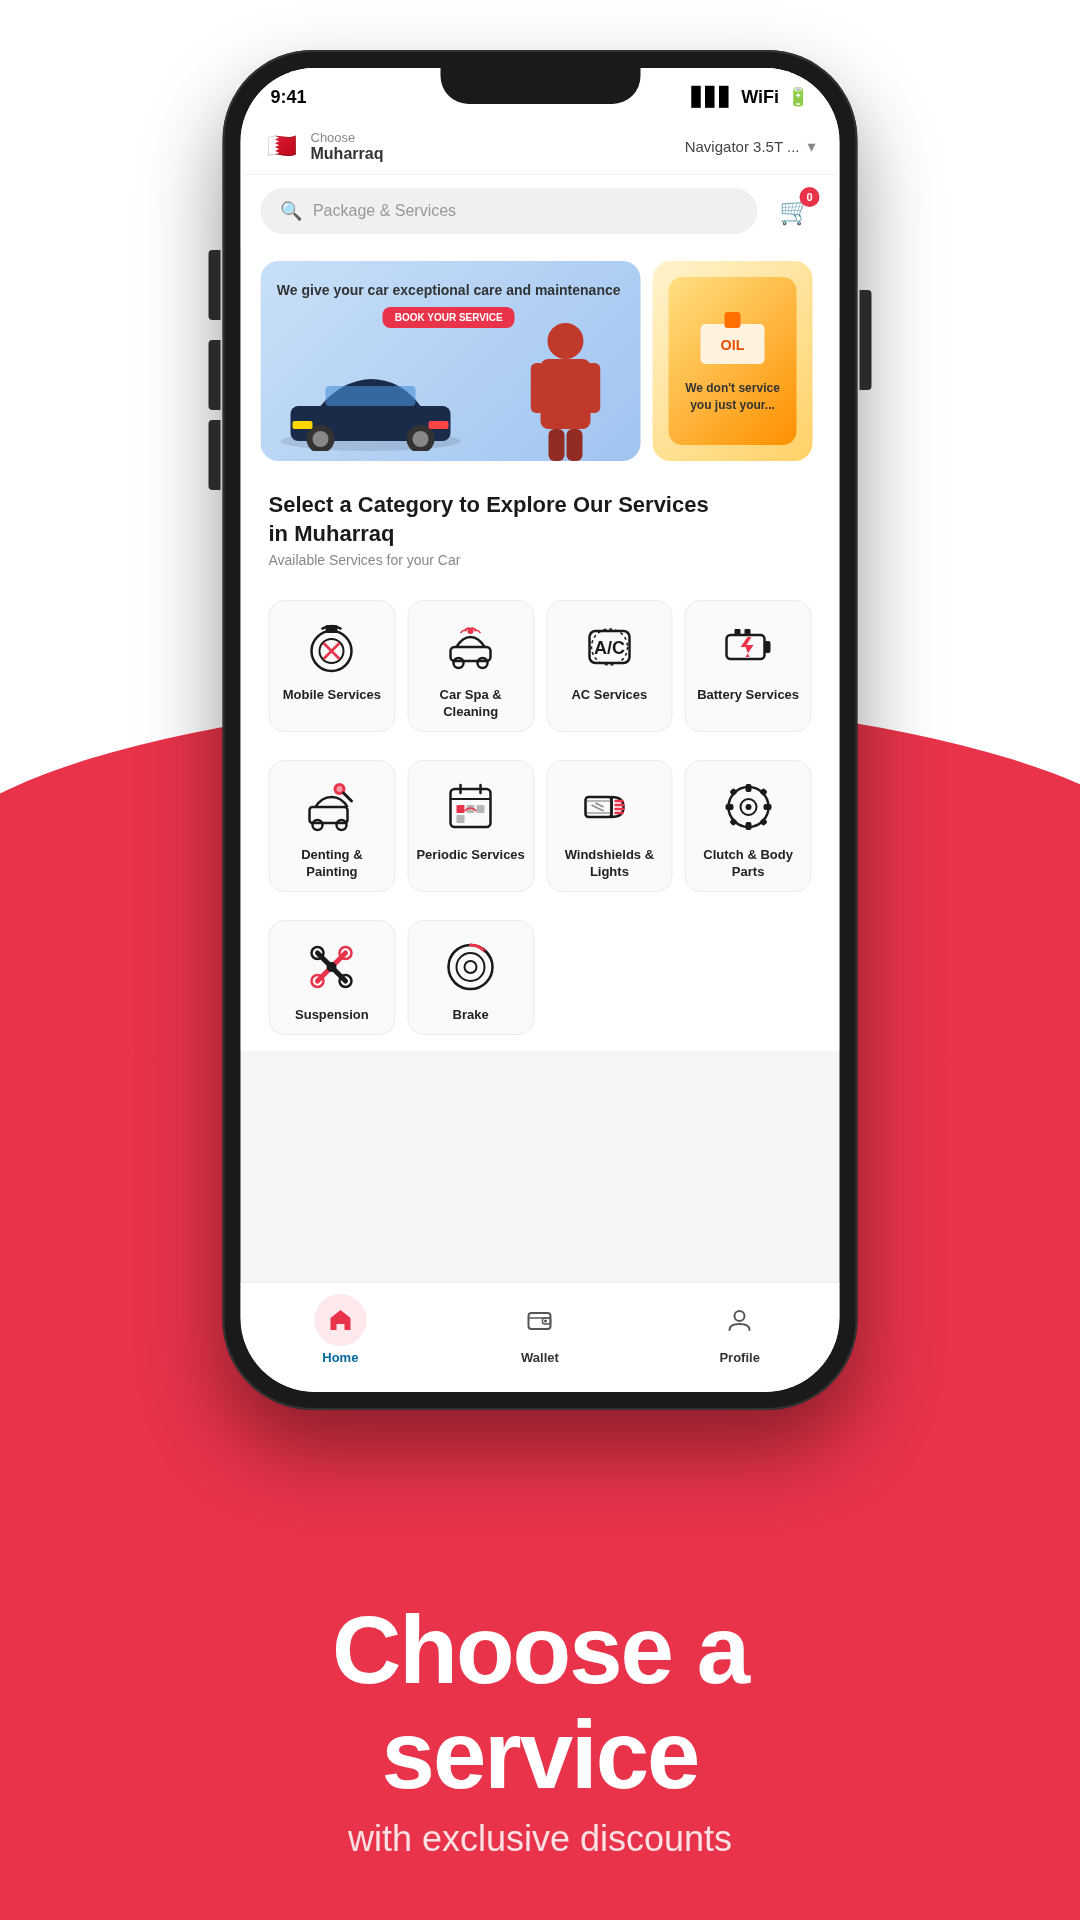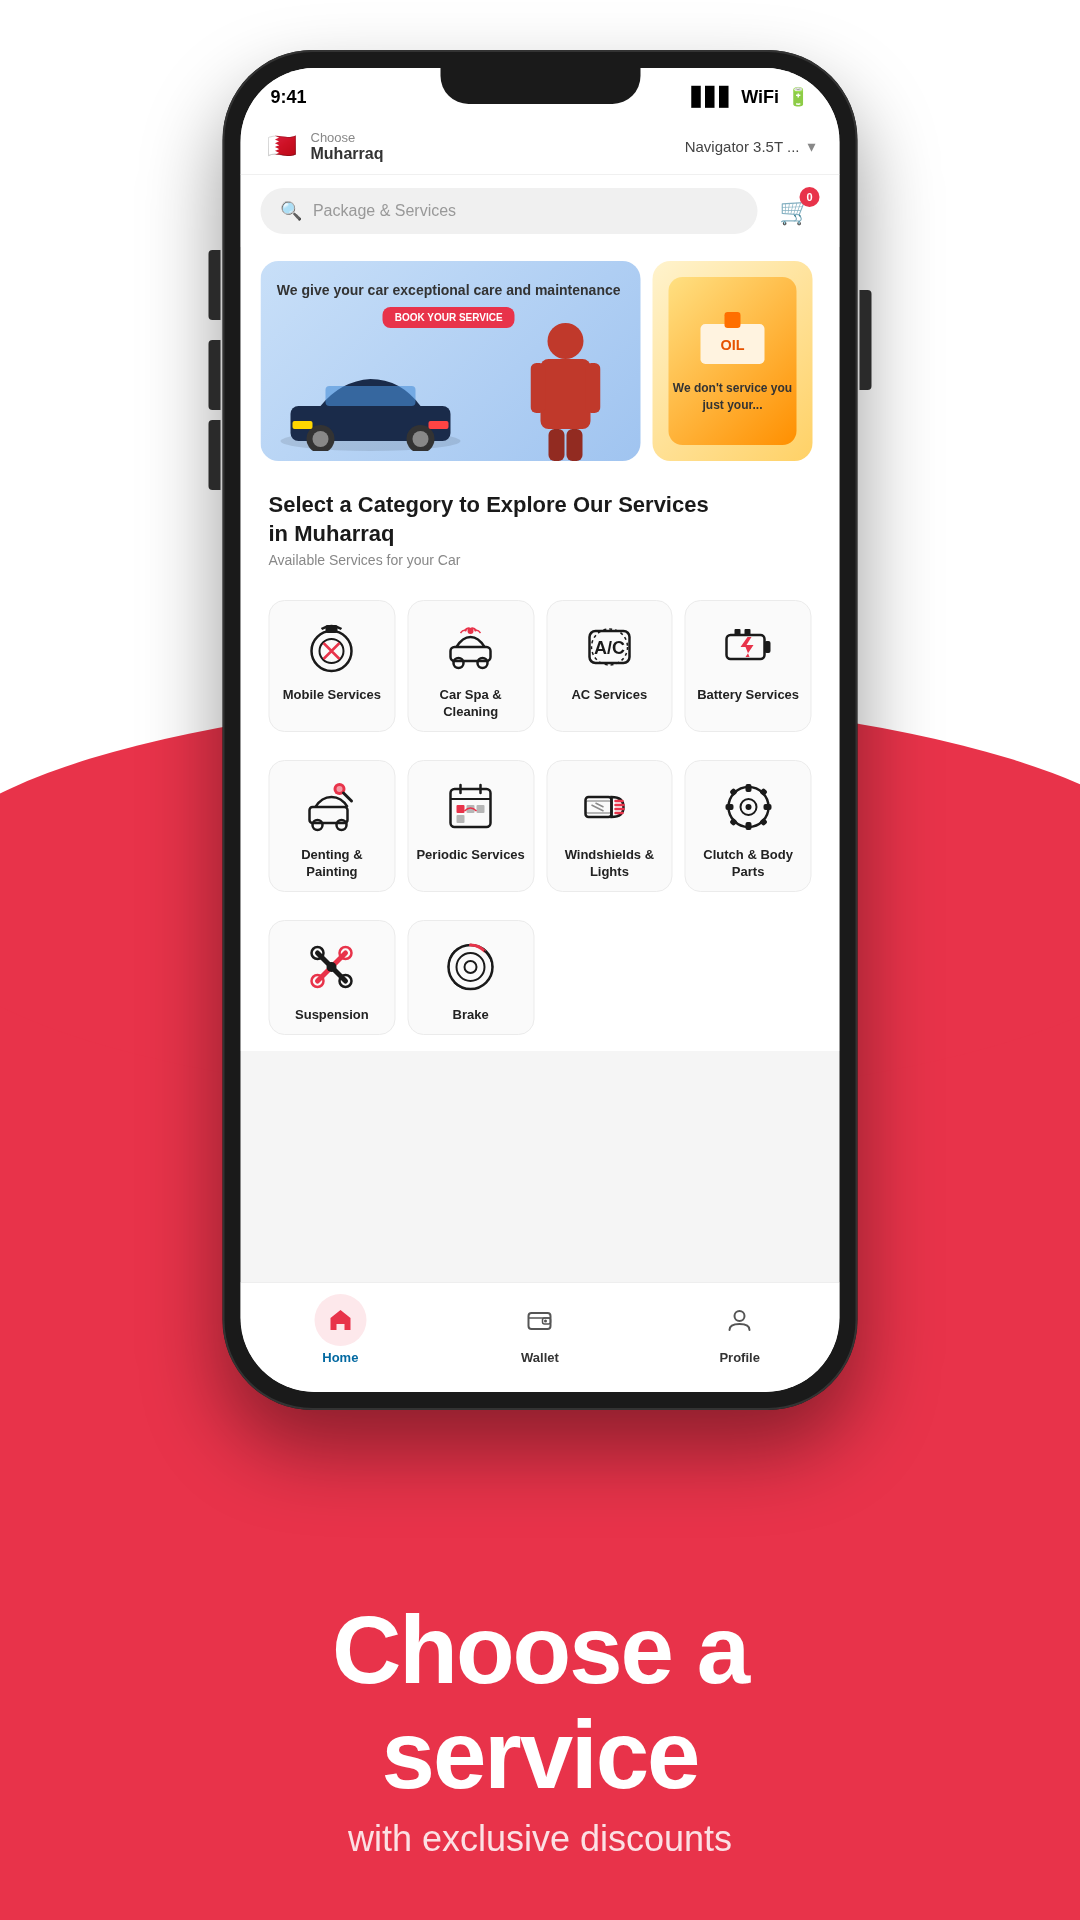--- a/index.html
+++ b/index.html
@@ -571,21 +571,21 @@
                     <circle cx="35" cy="20" r="18" fill="#c0392b"></circle>
                     <rect x="10" y="38" width="50" height="70" rx="8" fill="#c0392b"></rect>
                     <rect x="0" y="42" width="15" height="50" rx="6" fill="#c0392b"></rect>
                     <rect x="55" y="42" width="15" height="50" rx="6" fill="#c0392b"></rect>
                     <rect x="18" y="108" width="16" height="32" rx="6" fill="#922b21"></rect>
                     <rect x="36" y="108" width="16" height="32" rx="6" fill="#922b21"></rect>
                   </svg>
                 </div>
               </div>
               <div class="banner-secondary">
-                <div style="width:100%;height:100%;background:linear-gradient(135deg,#ffe082,#ff8f00);border-radius:14px;display:flex;flex-direction:column;align-items:center;justify-content:center;">
+                <div style="width:100%;height:100%;background:linear-gradient(135deg,#ffe082,#ff8f00);border-radius:14px;display:flex;flex-direction:column;align-items:center;justify-content:center;padding:12px;">
                   <svg viewBox="0 0 100 80" width="80" style="margin-bottom:8px;">
                     <rect x="10" y="20" width="80" height="50" rx="6" fill="#fff3e0"></rect>
                     <text x="50" y="52" text-anchor="middle" font-size="18" font-weight="bold" fill="#e65100">OIL</text>
                     <rect x="40" y="5" width="20" height="20" rx="4" fill="#ff6f00"></rect>
                   </svg>
                   <div class="banner-secondary-text">We don't service you just your...</div>
                 </div>
               </div>
             </div>
           </div>

